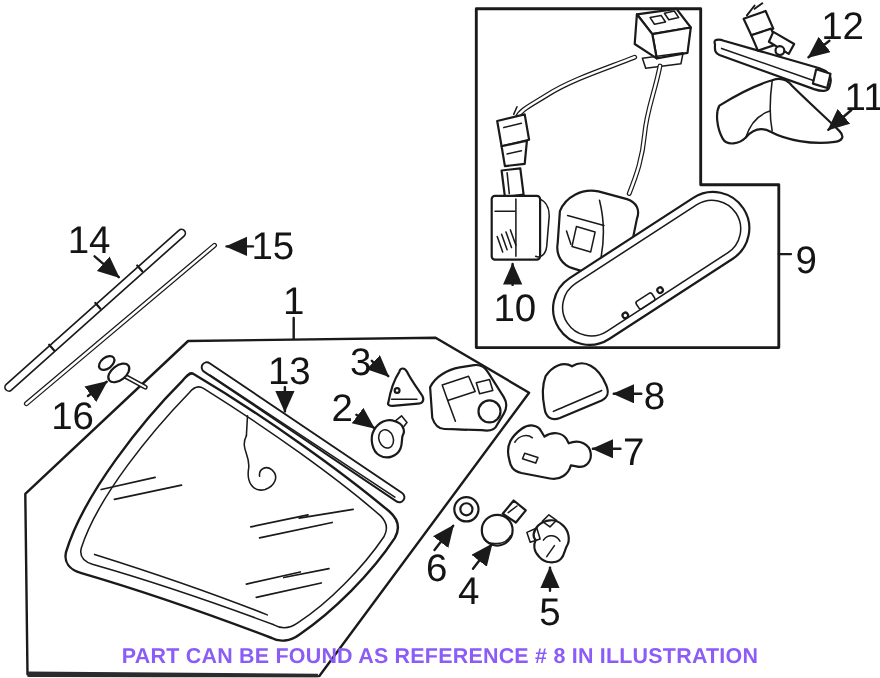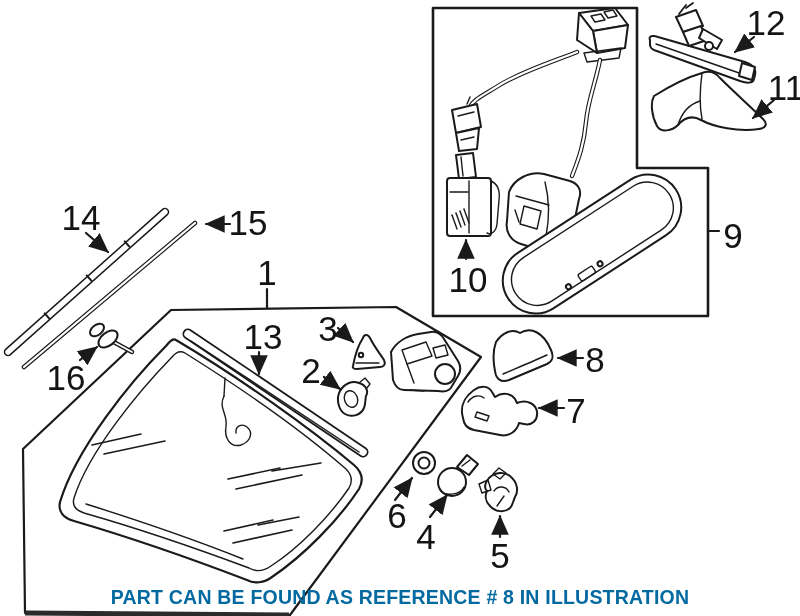--- a/index.html
+++ b/index.html
@@ -235,14 +235,14 @@
     <text class="callout" x="468" y="292">10</text>
     <text class="callout" x="786" y="100">11</text>
     <text class="callout" x="766" y="35">12</text>
     <text class="callout" x="263" y="349">13</text>
     <text class="callout" x="81" y="230">14</text>
     <text class="callout" x="248" y="235">15</text>
     <text class="callout" x="66" y="390">16</text>
   </g>
 </svg>
 
-<div class="footer" style="color: #0369a1;">PART CAN BE FOUND AS REFERENCE # 8 IN ILLUSTRATION</div>
+<div class="footer" style="color: #8b5cf6;">PART CAN BE FOUND AS REFERENCE # 8 IN ILLUSTRATION</div>
 </div>
 
 </body></html>

